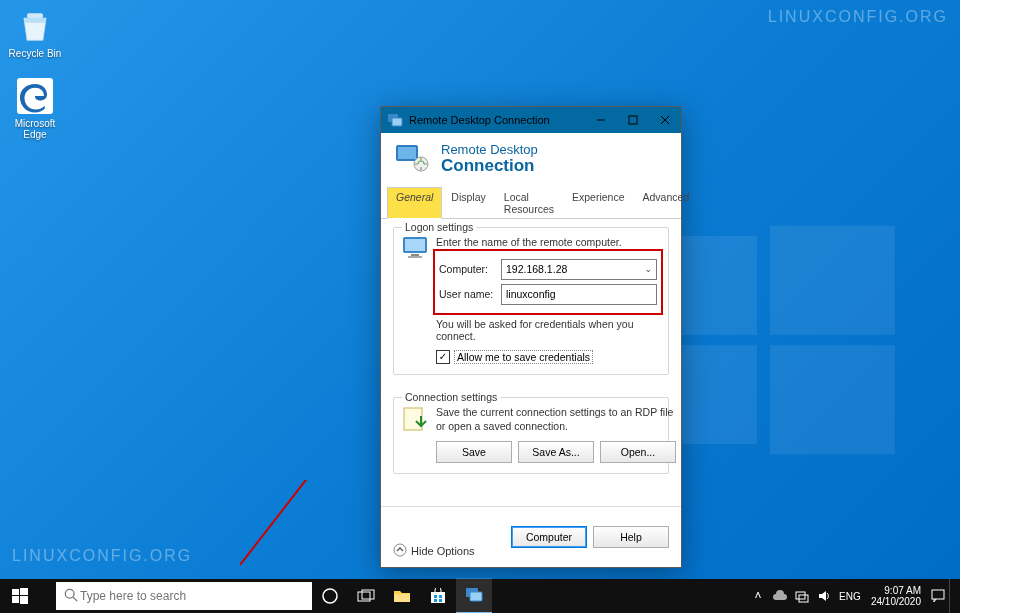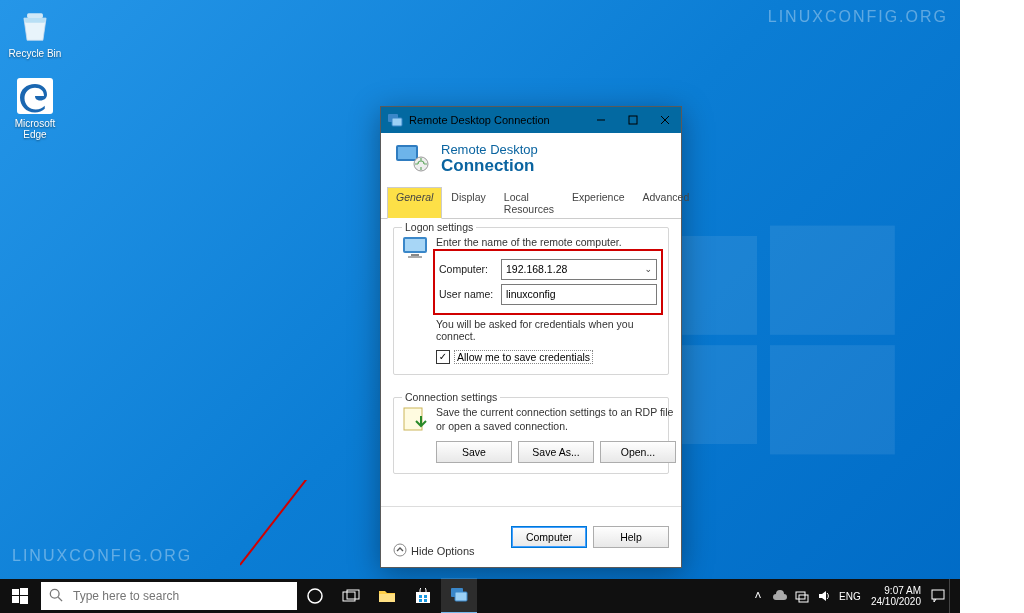--- a/index.html
+++ b/index.html
@@ -44,21 +44,21 @@
 .conn-text{font-size:10.5px;color:#333;line-height:1.3;flex:1;}
 .btnrow{display:flex;gap:6px;justify-content:flex-end;margin-top:8px;}
 .wbtn{min-width:58px;height:20px;border:1px solid #adadad;background:linear-gradient(#fefefe,#e8e8e8);font-size:10.5px;display:flex;align-items:center;justify-content:center;padding:0 8px;}
 .wbtn.primary{border-color:#0078d7;box-shadow:inset 0 0 0 1px #409eff;}
 .footer{border-top:1px solid #ddd;padding:8px 12px;display:flex;align-items:center;justify-content:space-between;}
 .hideopt{display:flex;align-items:center;gap:4px;font-size:11px;color:#333;margin-top:28px;}
 .arrow{position:absolute;left:240px;top:480px;pointer-events:none;}
 
 .taskbar{position:absolute;left:0;bottom:0;width:100%;height:34px;background:#101010;display:flex;align-items:center;color:#fff;font-size:11px;}
 .tb-start{width:40px;height:34px;display:flex;align-items:center;justify-content:center;}
-.tb-search{display:flex;align-items:center;background:#fff;color:#777;height:28px;width:240px;margin-left:1px;padding:0 8px;gap:8px;}
+.tb-search{display:flex;align-items:center;background:#fff;color:#777;height:28px;width:240px;margin-left:16px;padding:0 8px;}
 .tb-search input{border:none;outline:none;font-size:12px;flex:1;color:#555;background:transparent;}
 .tb-icons{display:flex;align-items:center;height:34px;}
 .tb-ico{width:36px;height:34px;display:flex;align-items:center;justify-content:center;}
 .tb-right{margin-left:auto;display:flex;align-items:center;height:34px;padding-right:4px;}
 .tray-ico{width:22px;height:34px;display:flex;align-items:center;justify-content:center;font-size:12px;}
 .clock{font-size:10px;line-height:1.1;text-align:right;padding:0 6px;}
 .showdesk{width:6px;height:34px;border-left:1px solid #444;}
 .logon-ico{width:26px;height:24px;flex:none;}
 .logon-row{display:flex;gap:8px;align-items:flex-start;}
 .logon-body{flex:1;}

